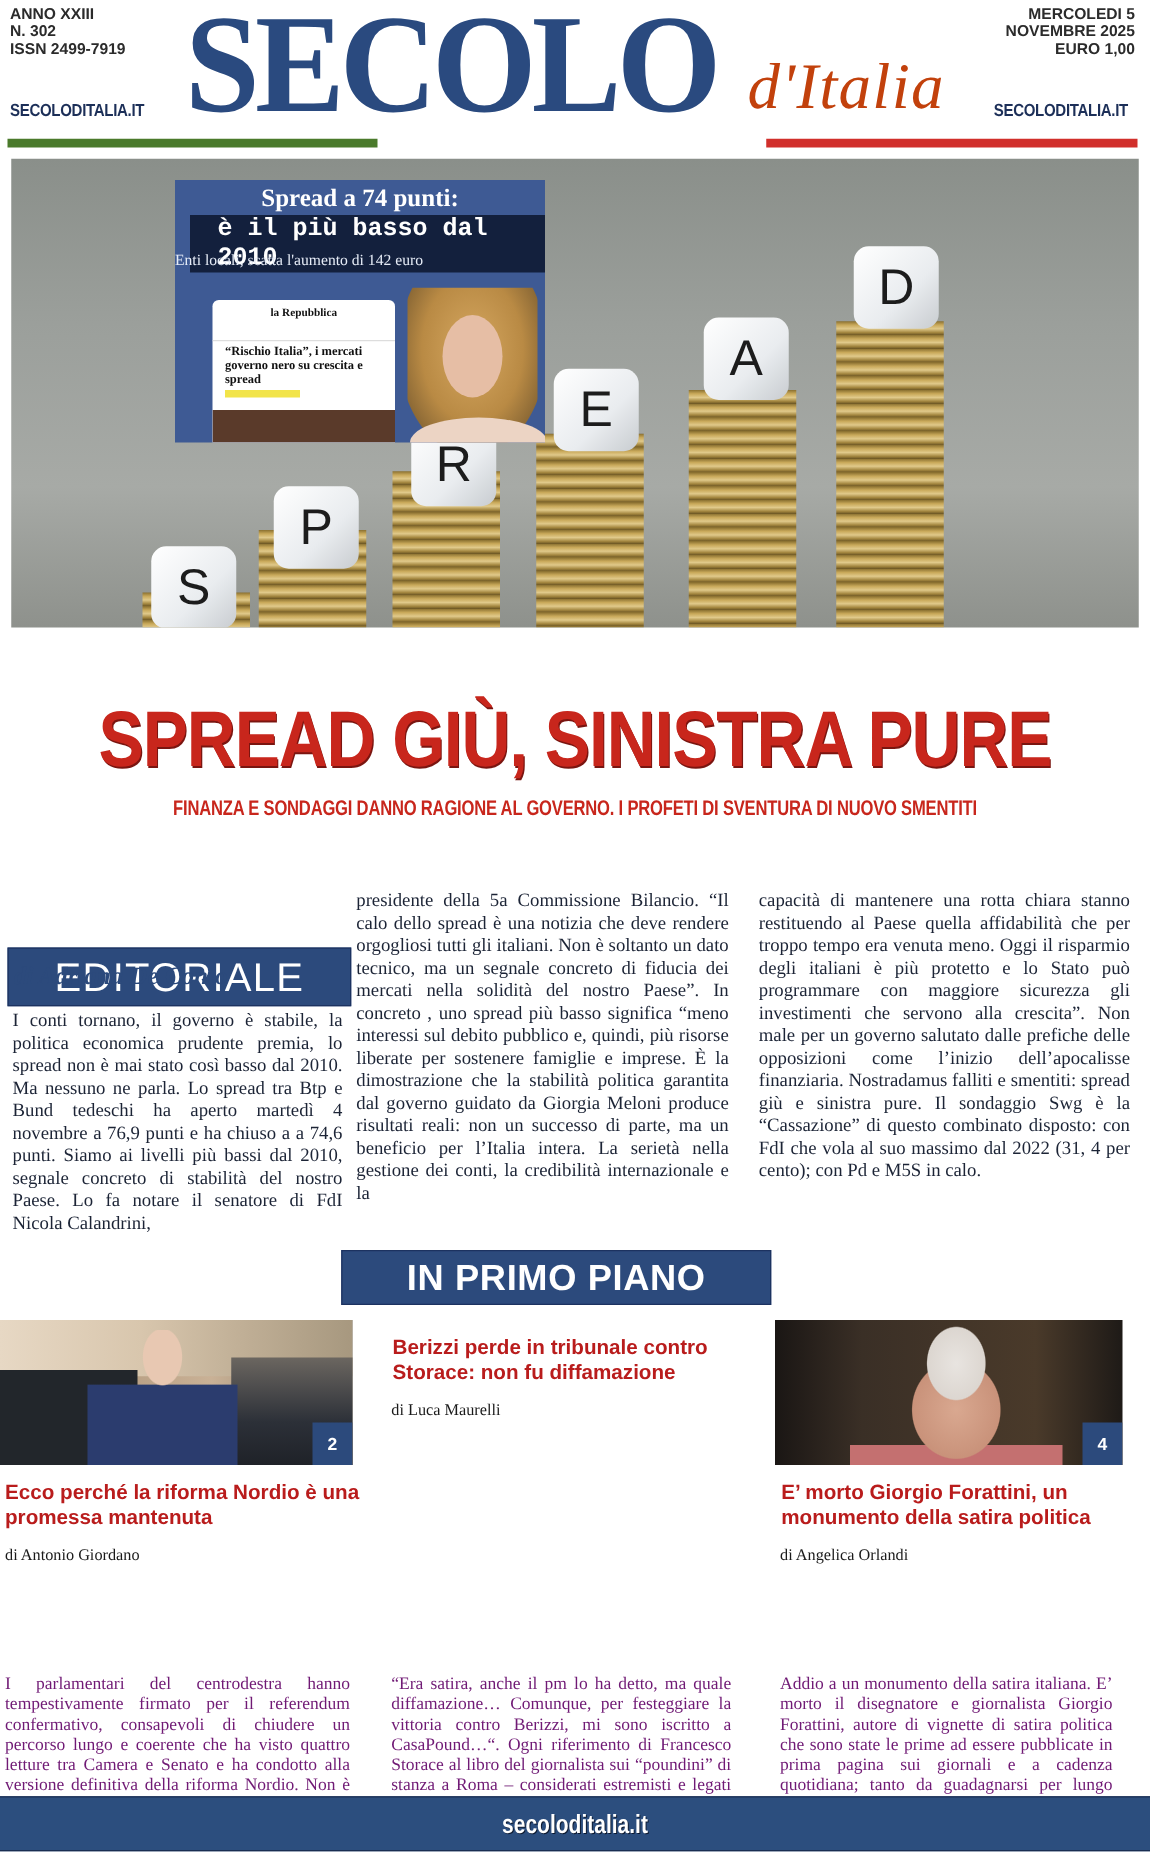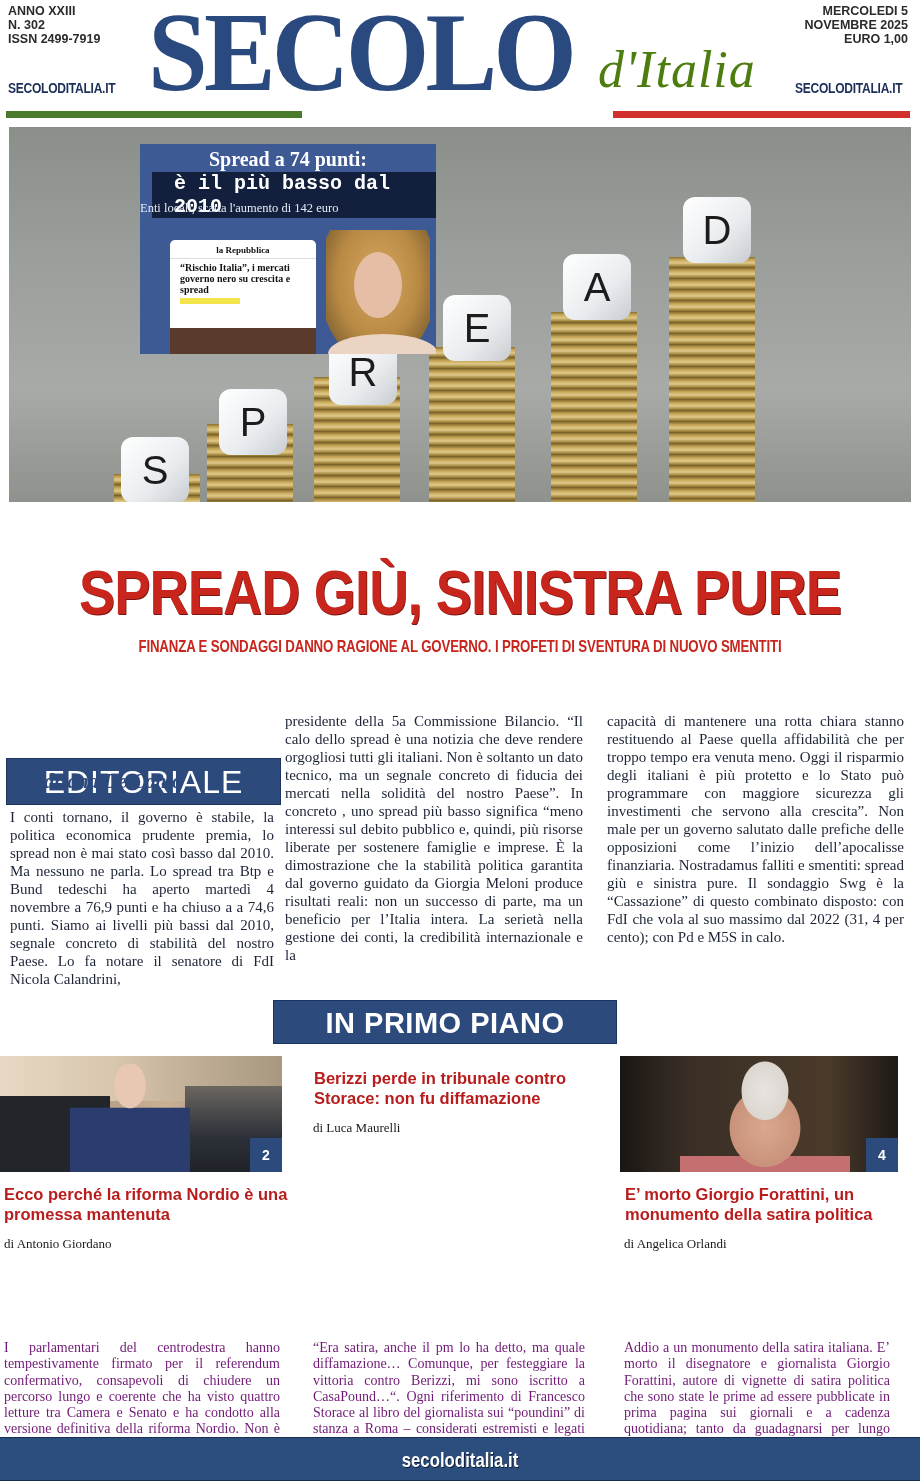--- a/index.html
+++ b/index.html
@@ -15,39 +15,39 @@
     line-height: 14px; color: #2b2b2b; }
   .mast-site { position: absolute; top: 80px; font-family: "Liberation Sans", sans-serif;
     font-weight: 700; font-size: 14px; color: #1c2f58; letter-spacing: -0.3px;
     transform: scaleX(0.86); transform-origin: left center; }
   .mast-site.left { left: 8px; }
   .mast-site.right { left: 795px; }
   .logo-main { position: absolute; left: 148px; top: -4px; font-family: "Liberation Serif", serif;
     font-weight: 700; font-size: 112px; line-height: 112px; color: #2a4a7f; letter-spacing: -4px;
     transform: scaleX(0.96); transform-origin: left top; }
   .logo-script { position: absolute; left: 598px; top: 40px; font-family: "Liberation Serif", serif;
-    font-style: italic; font-size: 52px; color: #4d7c0f; letter-spacing: 1px; }
+    font-style: italic; font-size: 52px; color: #c2410c; letter-spacing: 1px; }
   .bar-green { position: absolute; left: 6px; top: 111px; width: 296px; height: 7px; background: #4a7a2b; }
   .bar-red { position: absolute; left: 613px; top: 111px; width: 297px; height: 7px; background: #d12f2b; }
 
   
   .hero { position: absolute; left: 9px; top: 127px; width: 902px; height: 375px; overflow: hidden;
     background: linear-gradient(180deg, #8a8f8a 0%, #9b9f9b 35%, #a7aaa6 70%, #8e918c 100%); }
   .hero-inset { position: absolute; left: 131px; top: 17px; width: 296px; height: 210px;
     background: #3e5a94; }
   .inset-h1 { position: absolute; left: 0; width: 100%; top: 4px; text-align: center;
     font-family: "Liberation Serif", serif; font-weight: 700; font-size: 20px; color: #ffffff; }
   .inset-h2 { position: absolute; left: 12px; top: 28px; padding: 0 22px; background: #13203d;
     font-family: Liberation Mono, monospace; font-weight: 700; font-size: 20px; color: #ffffff; }
   .inset-sub { position: absolute; left: 0; width: 100%; top: 57px; 
     font-family: "Liberation Serif", serif; font-size: 12.5px; color: #e6ecf7; }
   .rep-card { position: absolute; left: 30px; top: 96px; width: 146px; height: 114px;
     background: #ffffff; border-radius: 5px 5px 0 0; overflow: hidden; }
   .rep-logo { text-align: center; font-family: "Liberation Serif", serif; font-weight: 700;
-    font-size: 9px; padding-top: 5px; color: #111; border-bottom: 1px solid #ddd; padding-bottom: 3px; }
+    font-size: 9px; padding-top: 5px; color: #111; border-bottom: 1px solid #ddd; padding-bottom: 17px; }
   .rep-head { padding: 3px 6px 0 10px; font-family: "Liberation Serif", serif; font-weight: 700;
     font-size: 10px; line-height: 11px; color: #111; }
   .rep-date { margin: 3px 10px; width: 60px; height: 6px; background: #f2e44a; }
   .rep-img { position: absolute; left: 0; bottom: 0; width: 100%; height: 26px; background: #5a3a2a; }
   .portrait { position: absolute; left: 178px; top: 86px; width: 118px; height: 124px; overflow: hidden; }
   .portrait .hair { position: absolute; left: 8px; top: 0; width: 104px; height: 124px;
     background: radial-gradient(ellipse at 50% 40%, #d6a861 0%, #b98a44 55%, #8d6a36 80%, transparent 81%); }
   .portrait .face { position: absolute; left: 36px; top: 22px; width: 48px; height: 66px; border-radius: 50%;
     background: #e6bea5; }
   .portrait .shoulder { position: absolute; left: 10px; top: 104px; width: 110px; height: 40px;

